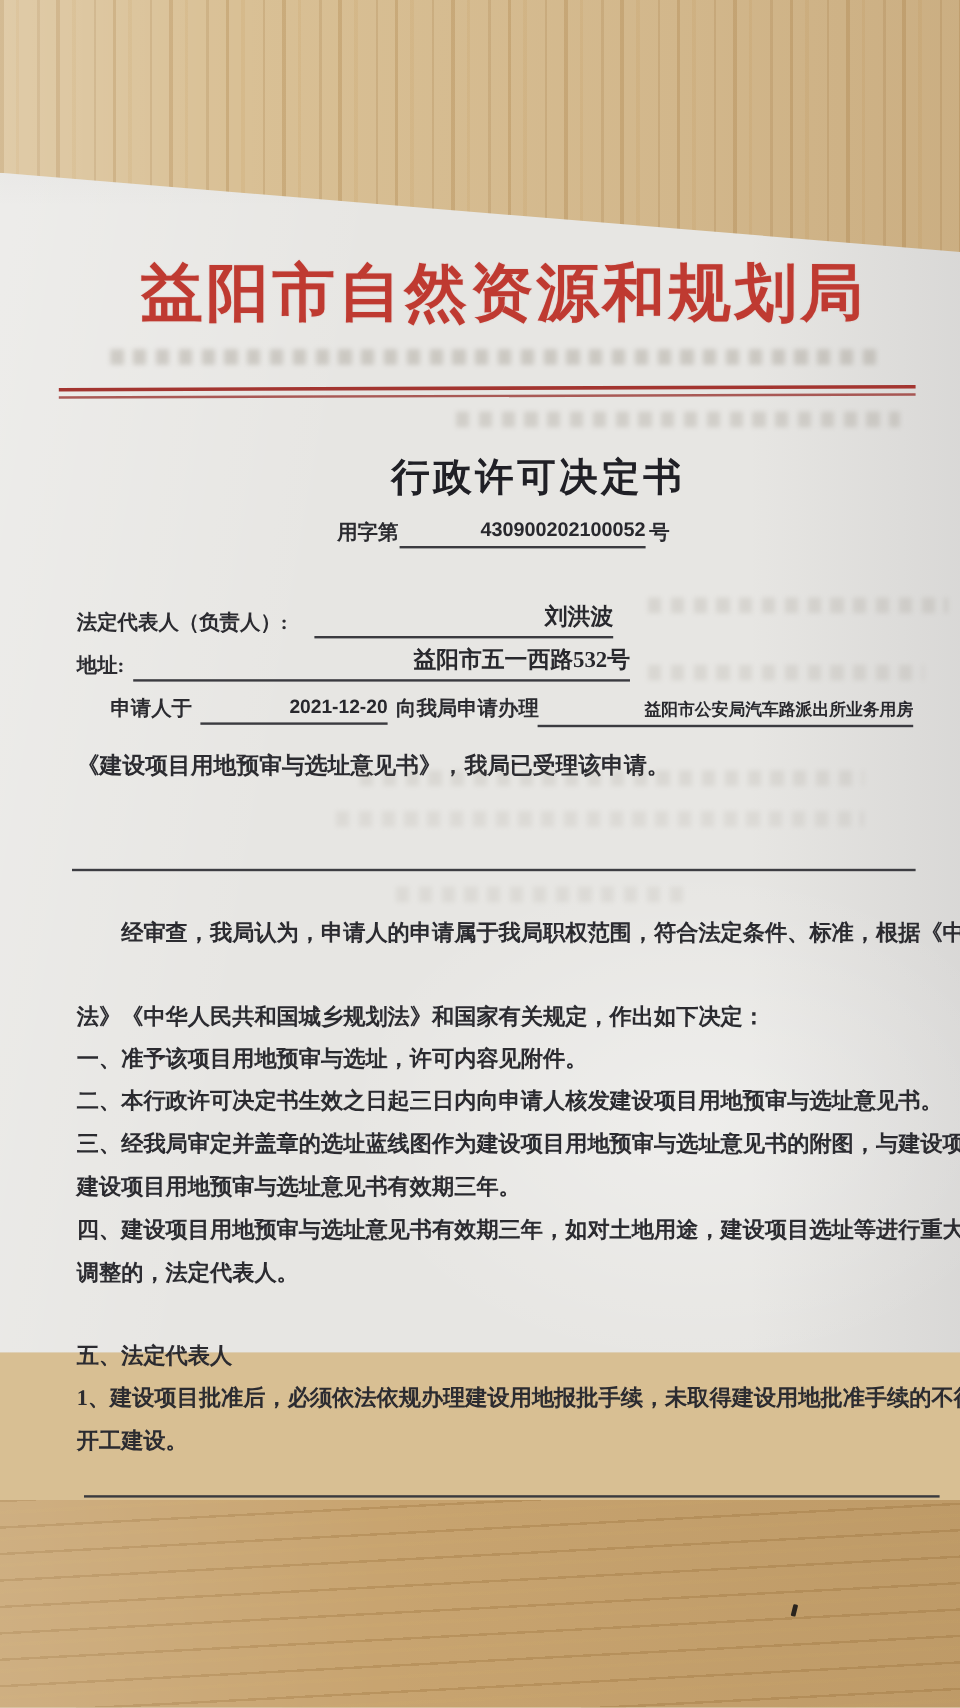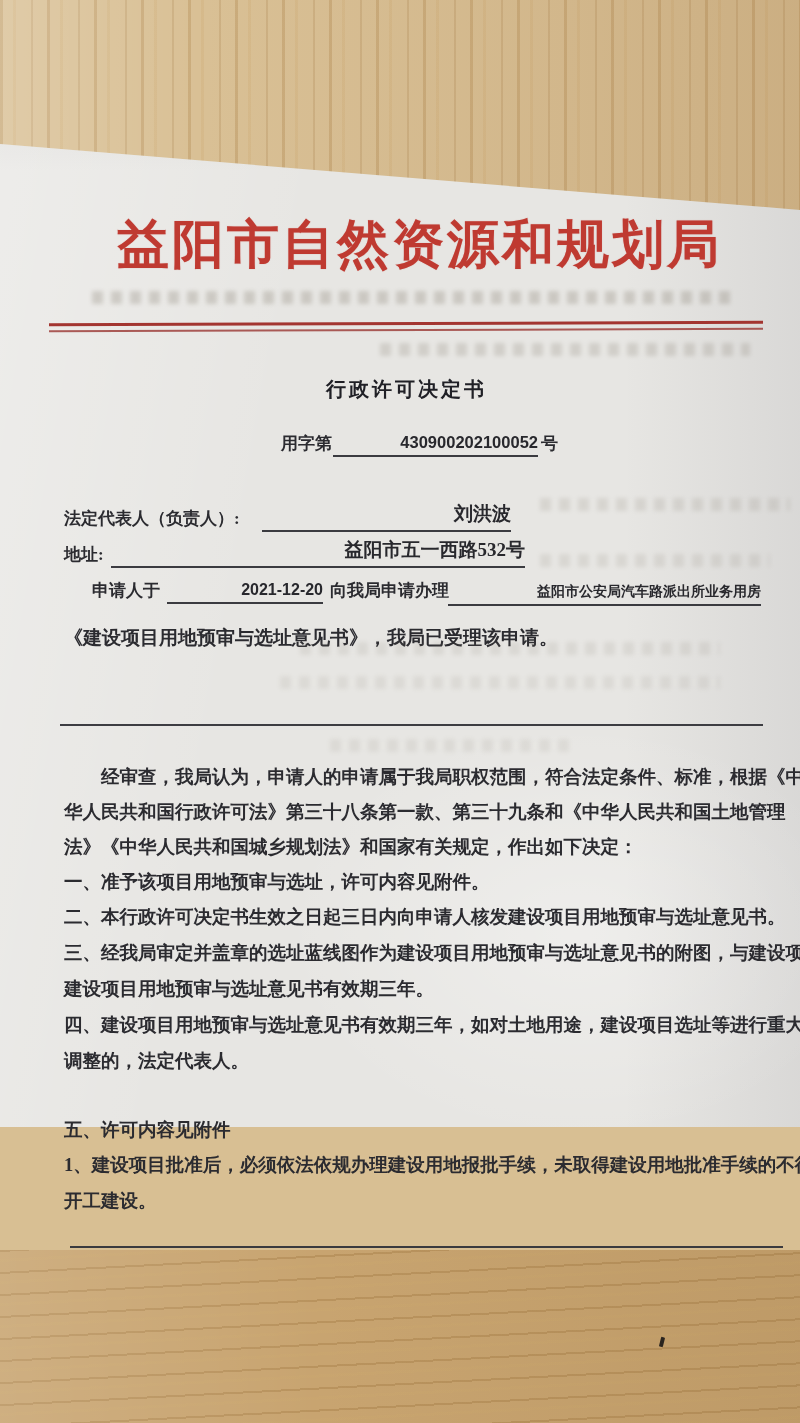--- a/index.html
+++ b/index.html
@@ -42,21 +42,21 @@
   }
   .line-abs{position:absolute;white-space:nowrap;color:#2b2b30;}
   
   .agency-title{
     left:117px;top:168px;font-size:52px;font-weight:bold;letter-spacing:3px;
     color:#bf3a31;font-family:"Liberation Sans", sans-serif;
     text-shadow:0 0 1px rgba(191,58,49,0.4);
   }
   .red-rule-thick{position:absolute;left:49px;top:280px;width:714px;height:3px;background:#a33530;transform:rotate(-0.2deg);}
   .red-rule-thin{position:absolute;left:49px;top:287px;width:714px;height:2px;background:rgba(148,42,37,0.75);transform:rotate(-0.2deg);}
-  .doc-title{left:326px;top:334px;font-size:20px;font-weight:bold;letter-spacing:3px;color:#202026;}
+  .doc-title{left:326px;top:334px;font-size:32px;font-weight:bold;letter-spacing:3px;color:#202026;}
   
   .row{position:absolute;height:27px;}
   .lbl{position:absolute;bottom:2px;font-size:17px;font-weight:bold;color:#2b2b30;white-space:nowrap;}
   .uline{position:absolute;bottom:0;border-bottom:2px solid #3b3b40;text-align:right;font-weight:bold;color:#28282d;white-space:nowrap;}
   .uline span{display:inline-block;transform:translateY(-3px);}
   .serif19{font-size:19px;}
   .num-font{font-family:"Liberation Sans", sans-serif;font-size:16.5px;}
   .date-font{font-family:"Liberation Sans", sans-serif;font-size:16px;}
   .proj-font{font-size:14px;}
   
@@ -124,30 +124,29 @@
 
   <div class="line-abs body-line" style="left:64px;top:583px;font-size:19px;">《建设项目用地预审与选址意见书》，我局已受理该申请。</div>
 
   <div class="smudge" style="left:300px;top:600px;width:420px;opacity:0.13;"></div>
   <div class="smudge" style="left:280px;top:634px;width:440px;opacity:0.11;"></div>
 
   <div class="divider"></div>
   <div class="smudge" style="left:330px;top:697px;width:240px;opacity:0.11;"></div>
 
   <div class="line-abs body-line" style="left:101px;top:722px;">经审查，我局认为，申请人的申请属于我局职权范围，符合法定条件、标准，根据《中</div>
-  <div class="line-abs body-line" style="left:64px;top:757px;">华人民共和国行政许可法》第三十八条第一款、第三十九条和《中华人民共和国土地管理</div>
   <div class="line-abs body-line" style="left:64px;top:827px;">一、准予该项目用地预审与选址，许可内容见附件。</div>
 
   <div class="line-abs body-line" style="left:64px;top:792px;">法》《中华人民共和国城乡规划法》和国家有关规定，作出如下决定：</div>
   <div class="line-abs body-line" style="left:64px;top:862px;">二、本行政许可决定书生效之日起三日内向申请人核发建设项目用地预审与选址意见书。</div>
   <div class="line-abs body-line" style="left:64px;top:898px;">三、经我局审定并盖章的选址蓝线图作为建设项目用地预审与选址意见书的附图，与建设项</div>
   <div class="line-abs body-line" style="left:64px;top:934px;">建设项目用地预审与选址意见书有效期三年。</div>
   <div class="line-abs body-line" style="left:64px;top:970px;">四、建设项目用地预审与选址意见书有效期三年，如对土地用途，建设项目选址等进行重大</div>
   <div class="line-abs body-line" style="left:64px;top:1006px;">调整的，法定代表人。</div>
 
-  <div class="line-abs body-line" style="left:64px;top:1075px;">五、许可内容见附件</div>
+  <div class="line-abs body-line" style="left:64px;top:1075px;">五、法定代表人</div>
   <div class="line-abs body-line" style="left:64px;top:1110px;">1、建设项目批准后，必须依法依规办理建设用地报批手续，未取得建设用地批准手续的不得</div>
   <div class="line-abs body-line" style="left:64px;top:1146px;">开工建设。</div>
 
   <div class="footer-rule"></div>
 </div>
 
 <div class="speck"></div>
 
 </body></html>

